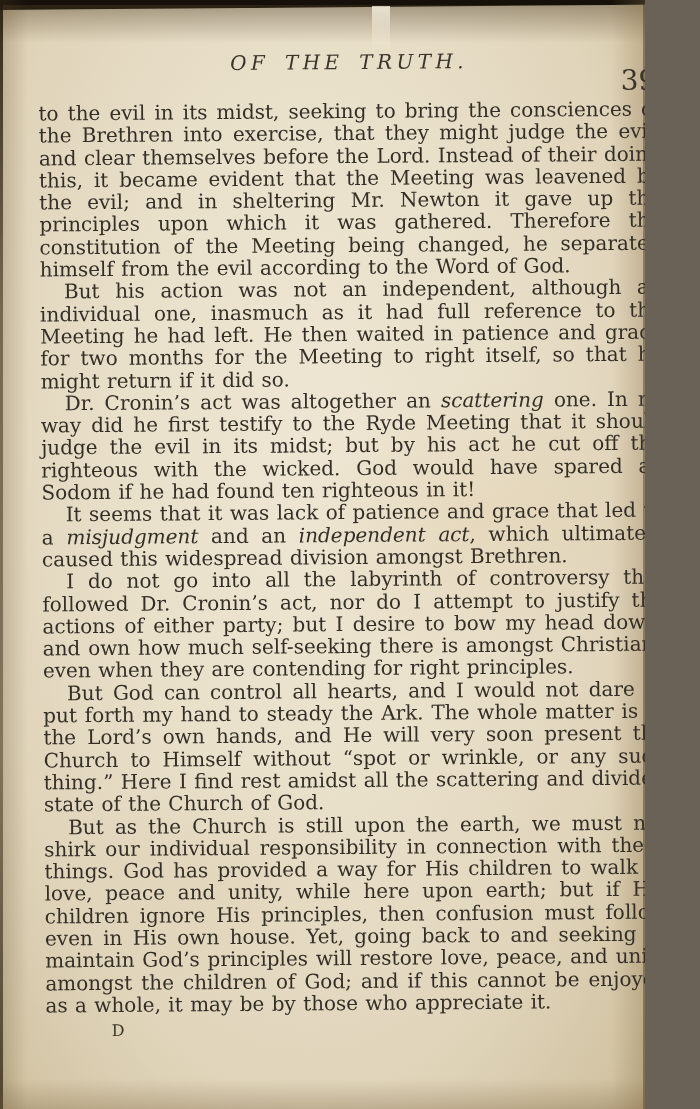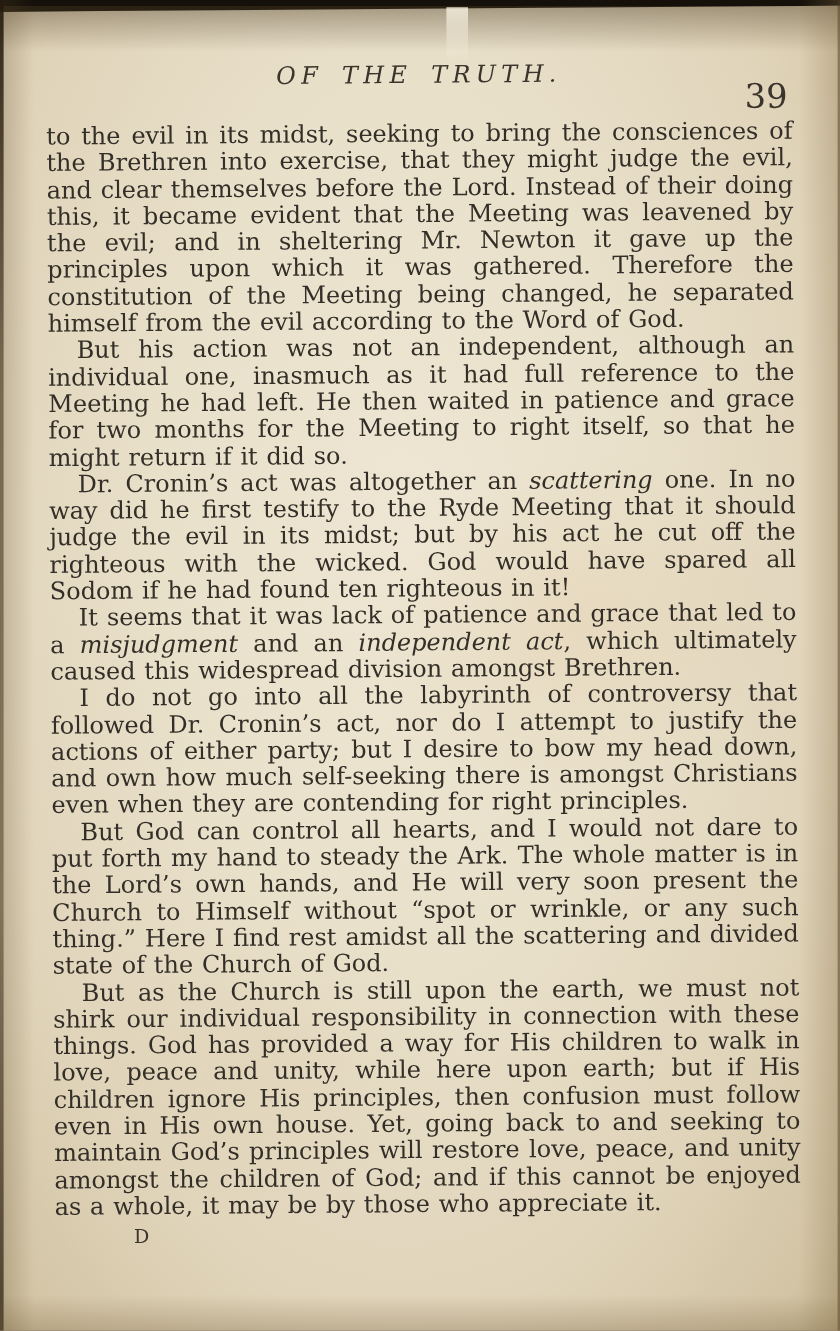--- a/index.html
+++ b/index.html
@@ -2,21 +2,21 @@
 <html><head>
 <meta charset="utf-8">
 <style>
   html, body {
     margin: 0;
     padding: 0;
     background: #6b6257;
   }
   .page {
     position: relative;
-    width: 700px;
+    width: 645px;
     height: 1109px;
     overflow: hidden;
     background: radial-gradient(ellipse at 48% 40%,
       #eee6d3 0%, #e9e0ca 40%, #e0d4ba 70%, #d2c4a4 92%, #c6b794 100%);
     font-family: "DejaVu Serif", "Liberation Serif", serif;
     color: #322d26;
   }
 
   
   .scan-edge-top {

